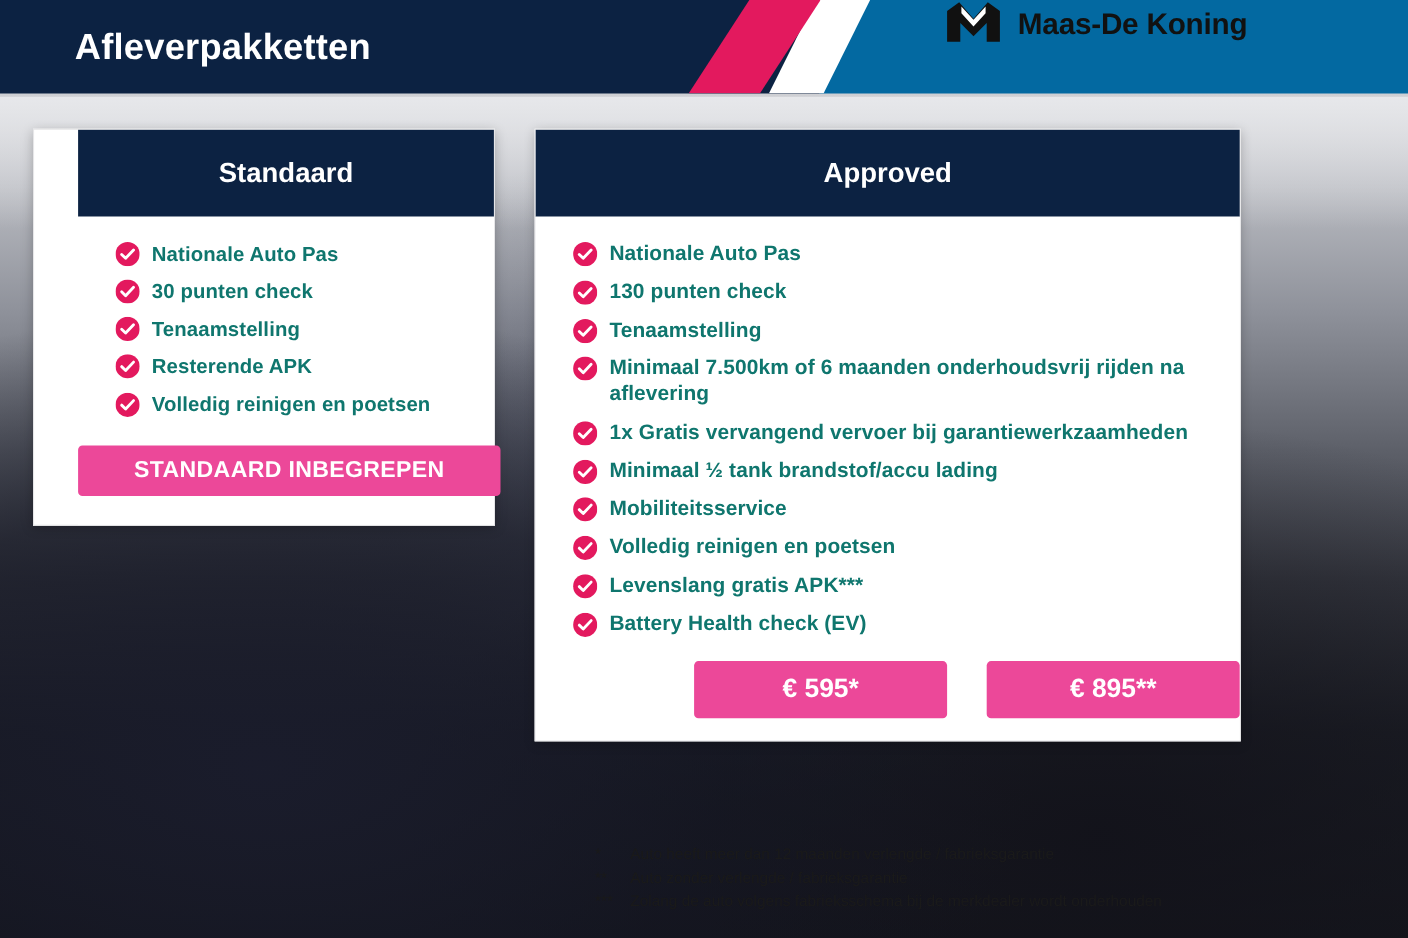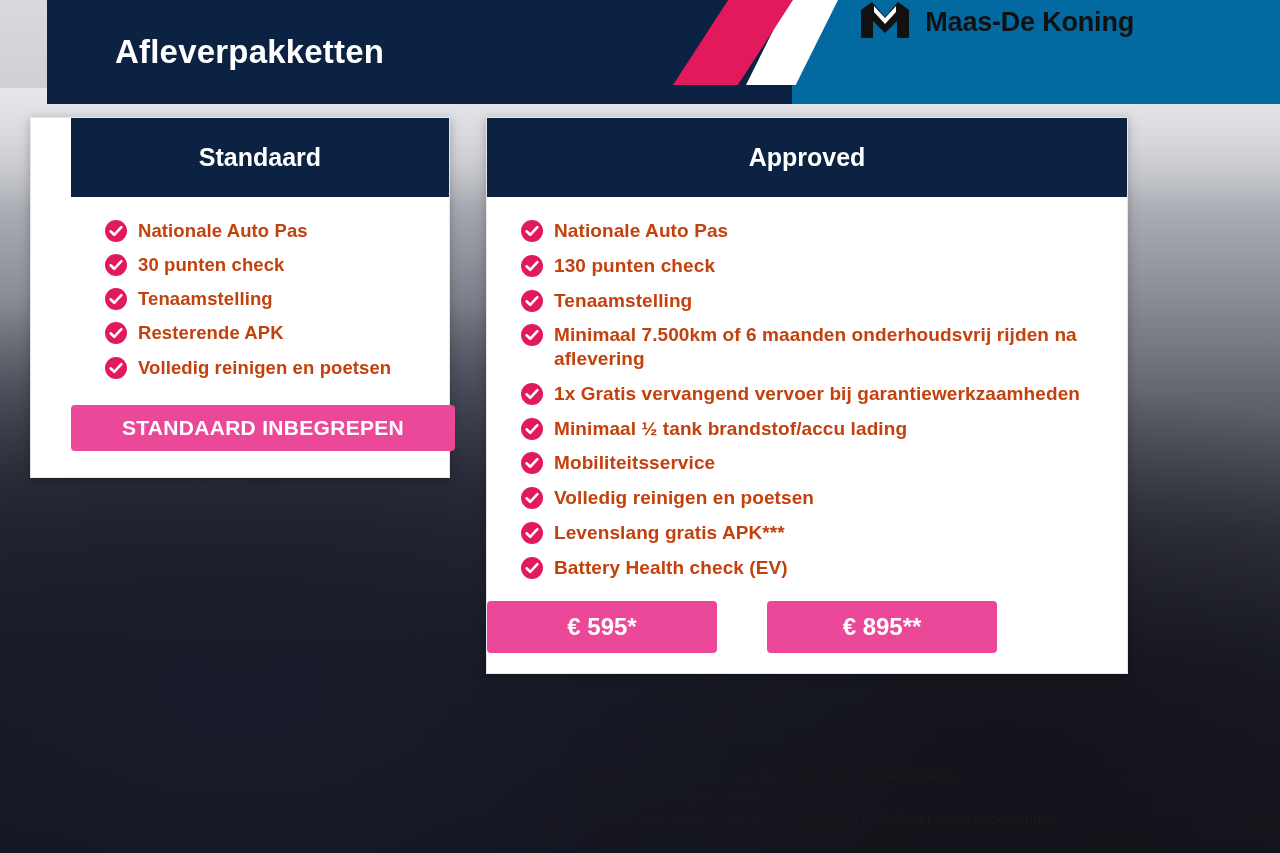--- a/index.html
+++ b/index.html
@@ -27,24 +27,23 @@
   .bg-haze {
     position: absolute;
     left: 0; right: 0; top: 88px; height: 120px;
     background: linear-gradient(to bottom, rgba(232,233,236,0.95), rgba(208,210,215,0.0));
   }
 
   
   .header {
     position: absolute;
     top: 0; left: 0; right: 0;
-    height: 104px;
+    height: 85px;
     display: flex;
     z-index: 5;
-    padding-left: 47px;
   }
   .header-left {
     flex: 0 0 745px;
     background: #0c2242;
     display: flex;
     align-items: center;
     position: relative;
   }
   .header-left .title {
     color: #ffffff;
@@ -149,21 +148,21 @@
   .check {
     flex: 0 0 auto;
     width: 22px;
     height: 22px;
     margin-right: 11px;
     margin-top: 1px;
   }
   .feat-text {
     font-size: 18.5px;
     font-weight: bold;
-    color: #c2410c;
+    color: #0f766e;
     line-height: 1.25;
     letter-spacing: 0.1px;
   }
   #card-approved .feat-text { font-size: 19px; }
 
   
   .btn {
     background: #ec4899;
     color: #ffffff;
     font-weight: bold;
@@ -176,22 +175,22 @@
   .btn-standard {
     display: block;
     margin: 26px auto 0 auto;
     width: 384px;
     height: 46px;
     font-size: 21px;
     letter-spacing: 0.3px;
   }
   .price-row {
     display: flex;
-    justify-content: flex-start;
-    gap: 50px;
+    justify-content: flex-end;
+    gap: 36px;
     margin-top: 22px;
   }
   .btn-price {
     width: 230px;
     height: 52px;
     font-size: 24px;
   }
 
   
   .footnotes {

